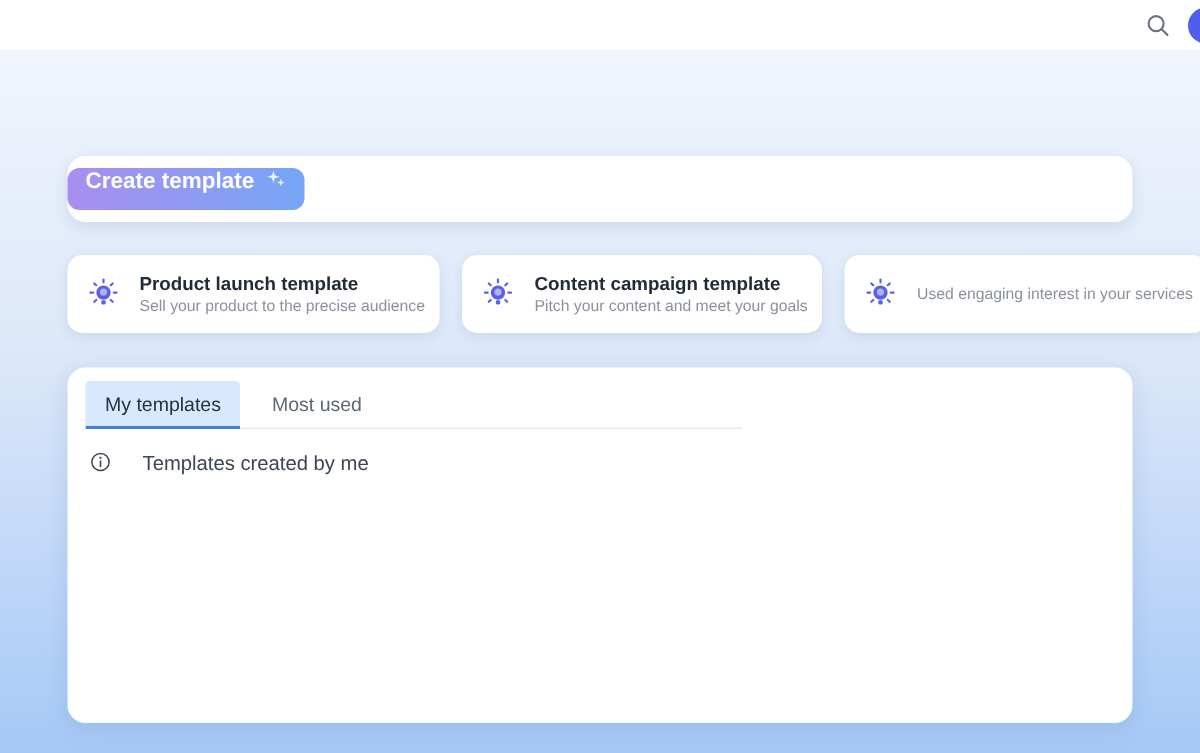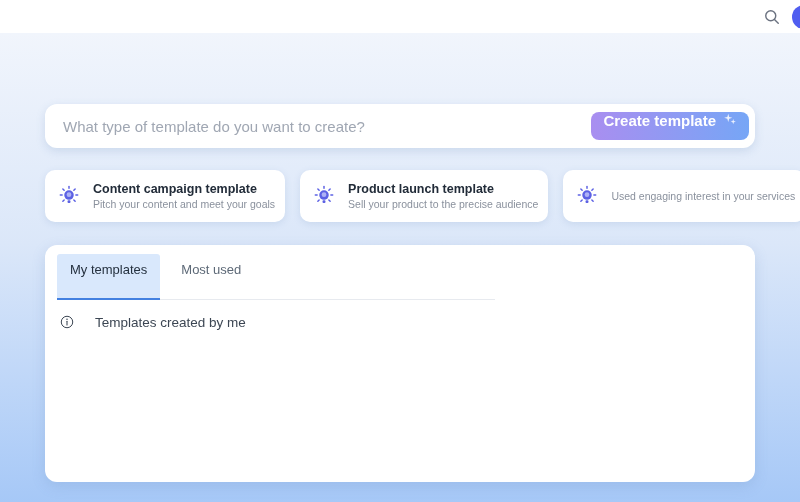--- a/index.html
+++ b/index.html
@@ -110,21 +110,21 @@
     border-radius: 12px;
     box-shadow: 0 4px 14px rgba(96, 128, 180, 0.20);
   }
   .tabs {
     display: flex;
     margin: 9px 0 0 12px;
     width: 438px;
     border-bottom: 1px solid #e7eaef;
   }
   .tab {
-    padding: 8px 13px 21px 13px;
+    padding: 8px 13px 7px 13px;
     margin-right: 8px;
     font-size: 13px;
     color: #5d6977;
     cursor: pointer;
     border-bottom: 2px solid transparent;
     margin-bottom: -1px;
     white-space: nowrap;
   }
   .tab.active {
     background: #d9e8fc;
@@ -152,21 +152,20 @@
         <circle cx="10.5" cy="10.5" r="6" stroke="#6b7280" stroke-width="1.7"></circle>
         <line x1="15" y1="15" x2="19.5" y2="19.5" stroke="#6b7280" stroke-width="1.7" stroke-linecap="round"></line>
       </svg>
     </span>
     <span class="avatar"></span>
   </div>
 
   <div class="content">
 
     <div class="prompt-bar">
-      <input type="text" placeholder="What type of template do you want to create?" style="">
       <button class="create-btn">
         <span>Create template</span>
         <span style="display:flex;">
           <svg width="14" height="14" viewBox="0 0 24 24" fill="#ffffff" opacity="0.85">
             <path d="M9 3 L10.6 8.4 L16 10 L10.6 11.6 L9 17 L7.4 11.6 L2 10 L7.4 8.4 Z"></path>
             <path d="M17.5 12 L18.6 15.4 L22 16.5 L18.6 17.6 L17.5 21 L16.4 17.6 L13 16.5 L16.4 15.4 Z"></path>
           </svg>
         </span>
       </button>
     </div>
@@ -184,22 +183,22 @@
               <line x1="4.5" y1="11" x2="2.5" y2="11"></line>
               <line x1="6.7" y1="16.3" x2="5.3" y2="17.7"></line>
               <line x1="17.3" y1="16.3" x2="18.7" y2="17.7"></line>
             </g>
             <circle cx="12" cy="11" r="5.2" fill="#5c61e4"></circle>
             <circle cx="12" cy="10.6" r="2.6" fill="#aeb2f5"></circle>
             <rect x="10.4" y="16.6" width="3.2" height="3" rx="1" fill="#5c61e4"></rect>
           </svg>
         </span>
         <span class="card-text">
-          <span class="card-title">Content campaign template</span>
-          <span class="card-sub">Pitch your content and meet your goals</span>
+          <span class="card-title">Product launch template</span>
+          <span class="card-sub">Sell your product to the precise audience</span>
         </span>
       </div>
 
       <div class="card">
         <span class="bulb">
           <svg width="22" height="22" viewBox="0 0 24 24">
             <g stroke="#5c61e4" stroke-width="1.6" stroke-linecap="round">
               <line x1="19.5" y1="11" x2="21.5" y2="11"></line>
               <line x1="17.3" y1="5.7" x2="18.7" y2="4.3"></line>
               <line x1="12" y1="3.5" x2="12" y2="1.5"></line>
@@ -207,22 +206,22 @@
               <line x1="4.5" y1="11" x2="2.5" y2="11"></line>
               <line x1="6.7" y1="16.3" x2="5.3" y2="17.7"></line>
               <line x1="17.3" y1="16.3" x2="18.7" y2="17.7"></line>
             </g>
             <circle cx="12" cy="11" r="5.2" fill="#5c61e4"></circle>
             <circle cx="12" cy="10.6" r="2.6" fill="#aeb2f5"></circle>
             <rect x="10.4" y="16.6" width="3.2" height="3" rx="1" fill="#5c61e4"></rect>
           </svg>
         </span>
         <span class="card-text">
-          <span class="card-title">Product launch template</span>
-          <span class="card-sub">Sell your product to the precise audience</span>
+          <span class="card-title">Content campaign template</span>
+          <span class="card-sub">Pitch your content and meet your goals</span>
         </span>
       </div>
 
       <div class="card">
         <span class="bulb">
           <svg width="22" height="22" viewBox="0 0 24 24">
             <g stroke="#5c61e4" stroke-width="1.6" stroke-linecap="round">
               <line x1="19.5" y1="11" x2="21.5" y2="11"></line>
               <line x1="17.3" y1="5.7" x2="18.7" y2="4.3"></line>
               <line x1="12" y1="3.5" x2="12" y2="1.5"></line>

